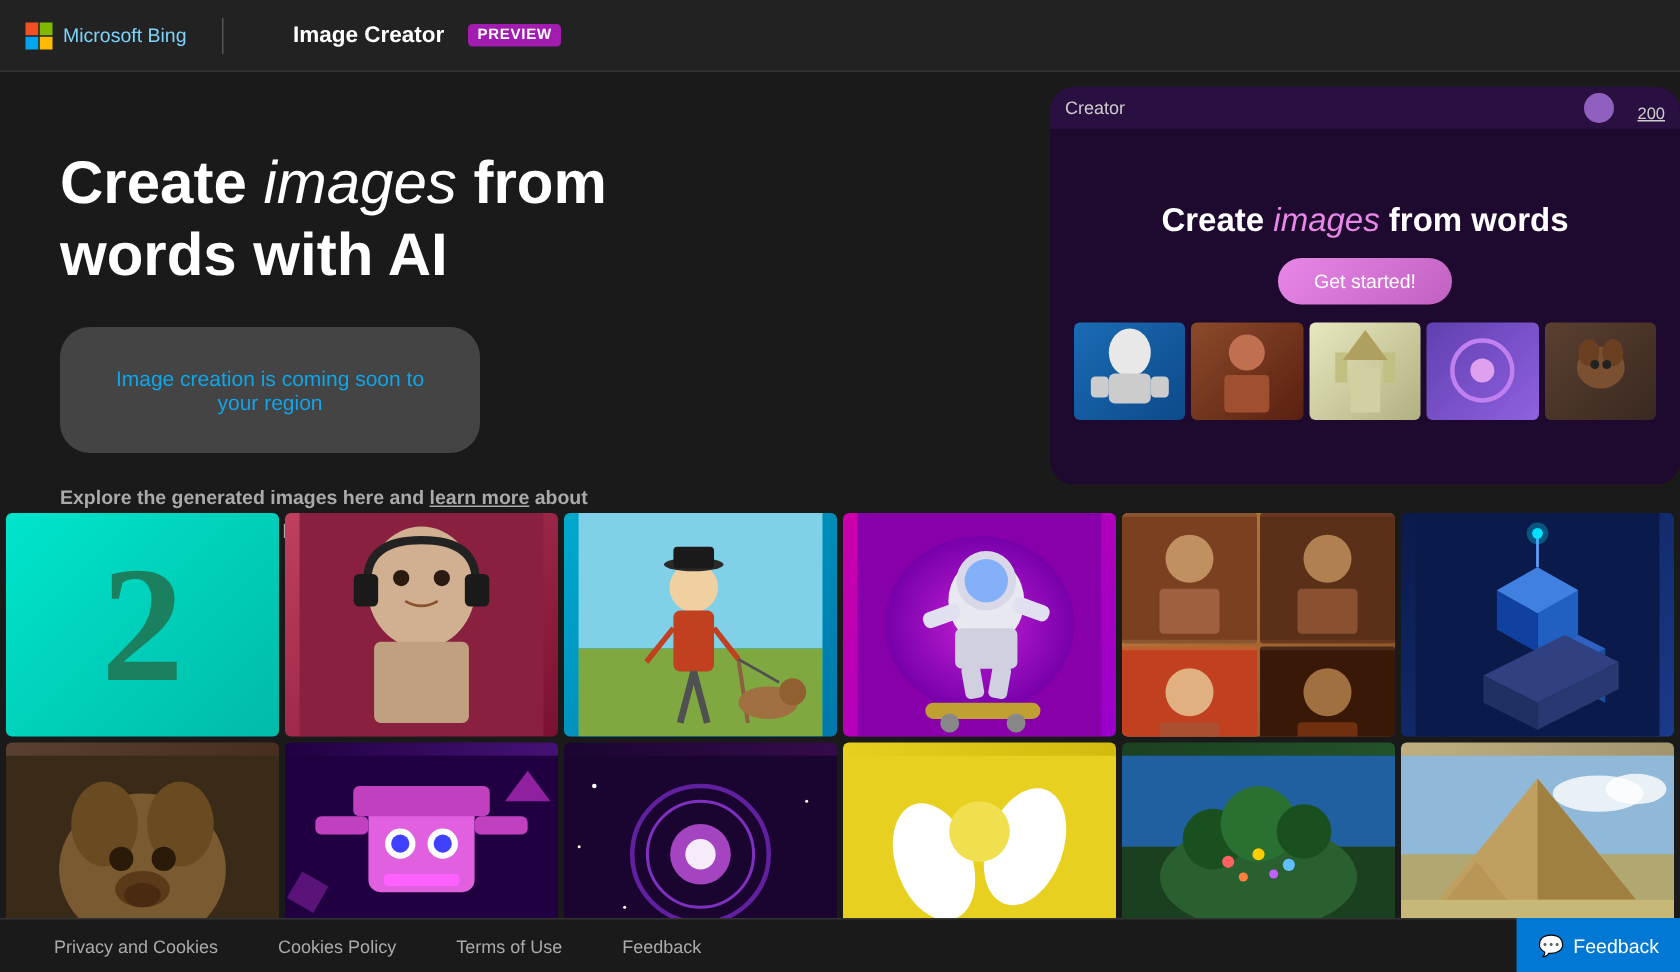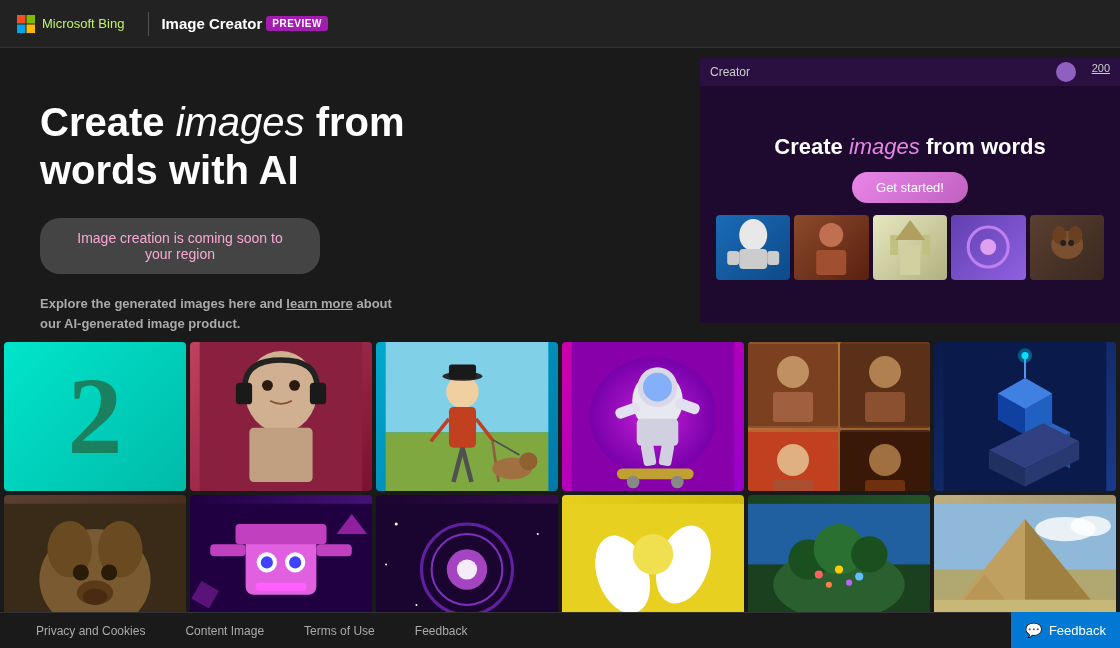--- a/index.html
+++ b/index.html
@@ -26,33 +26,34 @@
       align-items: center;
       gap: 6px;
       margin-right: 12px;
     }
     .bing-icon {
       width: 20px;
       height: 20px;
     }
     .ms-logo-text {
       font-size: 13px;
-      color: #bef264;
+      color: #7dd3fc;
       font-weight: 400;
     }
     .header-divider {
       width: 1px;
       height: 24px;
       background: #555;
       margin: 0 12px;
     }
     .image-creator-label {
       display: flex;
       align-items: center;
-      gap: 4px;
+      gap: 16px;
+      margin-left: 34px;
     }
     .image-creator-text {
       font-size: 15px;
       font-weight: 600;
       color: #fff;
     }
     .preview-badge {
       background: #a21caf;
       color: #fff;
       font-size: 10px;
@@ -76,24 +77,24 @@
       font-weight: 700;
       line-height: 1.2;
       margin-bottom: 24px;
     }
     .hero-title em {
       font-style: italic;
       font-weight: 300;
     }
     .coming-soon-btn {
       background: #444;
-      color: #f9a8d4;
+      color: #0ea5e9;
       border: none;
       border-radius: 20px;
-      padding: 12px 24px;
+      padding: 26px 24px;
       font-size: 14px;
       cursor: pointer;
       display: inline-block;
       width: 280px;
       text-align: center;
       margin-bottom: 20px;
     }
     .explore-text {
       font-size: 13px;
       color: #aaa;
@@ -111,21 +112,21 @@
       position: absolute;
       right: 0;
       top: 10px;
       width: 440px;
       height: 280px;
     }
     .preview-window {
       width: 420px;
       height: 265px;
       background: #1e0a2e;
-      border-radius: 1px;
+      border-radius: 16px;
       overflow: hidden;
       position: relative;
       margin-left: 20px;
     }
     .preview-topbar {
       background: #2a1040;
       height: 28px;
       display: flex;
       align-items: center;
       padding: 0 10px;
@@ -313,21 +314,21 @@
     <button class="coming-soon-btn">Image creation is coming soon to your region</button>
     <p class="explore-text">
       <span>Explore the generated images here and </span><a href="#">learn more</a><span> about our AI-generated image product.</span>
     </p>
   </div>
 
   <div class="hero-right">
     <div class="preview-window">
       <div class="preview-topbar">
         <span>Creator</span>
-        <div style="margin-left:auto; display:flex; align-items:flex-start; gap:16px;text-decoration:underline;">
+        <div style="margin-left:auto; display:flex; align-items:flex-end; gap:16px;text-decoration:underline;">
           <div style="width:20px; height:20px; border-radius:50%; background:#9060c0;"></div>
           <span style="font-size:11px; color:#ccc;">200</span>
         </div>
       </div>
       <div class="preview-body">
         <div class="preview-title">
           <span>Create </span><em style="color:#e887e8;">images</em><span> from words</span>
         </div>
         <button class="preview-getstarted-btn">Get started!</button>
         <div class="preview-images-row">
@@ -608,20 +609,20 @@
         </div>
       </div>
 
     </div>
   </div>
 
 </div>
 
 <div class="footer">
   <a class="footer-link" href="#">Privacy and Cookies</a>
-  <a class="footer-link" href="#">Content Image</a>
+  <a class="footer-link" href="#">Cookies Policy</a>
   <a class="footer-link" href="#">Terms of Use</a>
   <a class="footer-link" href="#">Feedback</a>
   <button class="feedback-btn">
     <span style="font-size:14px;">💬</span>
     <span>Feedback</span>
   </button>
 </div>
 
 </body></html>

